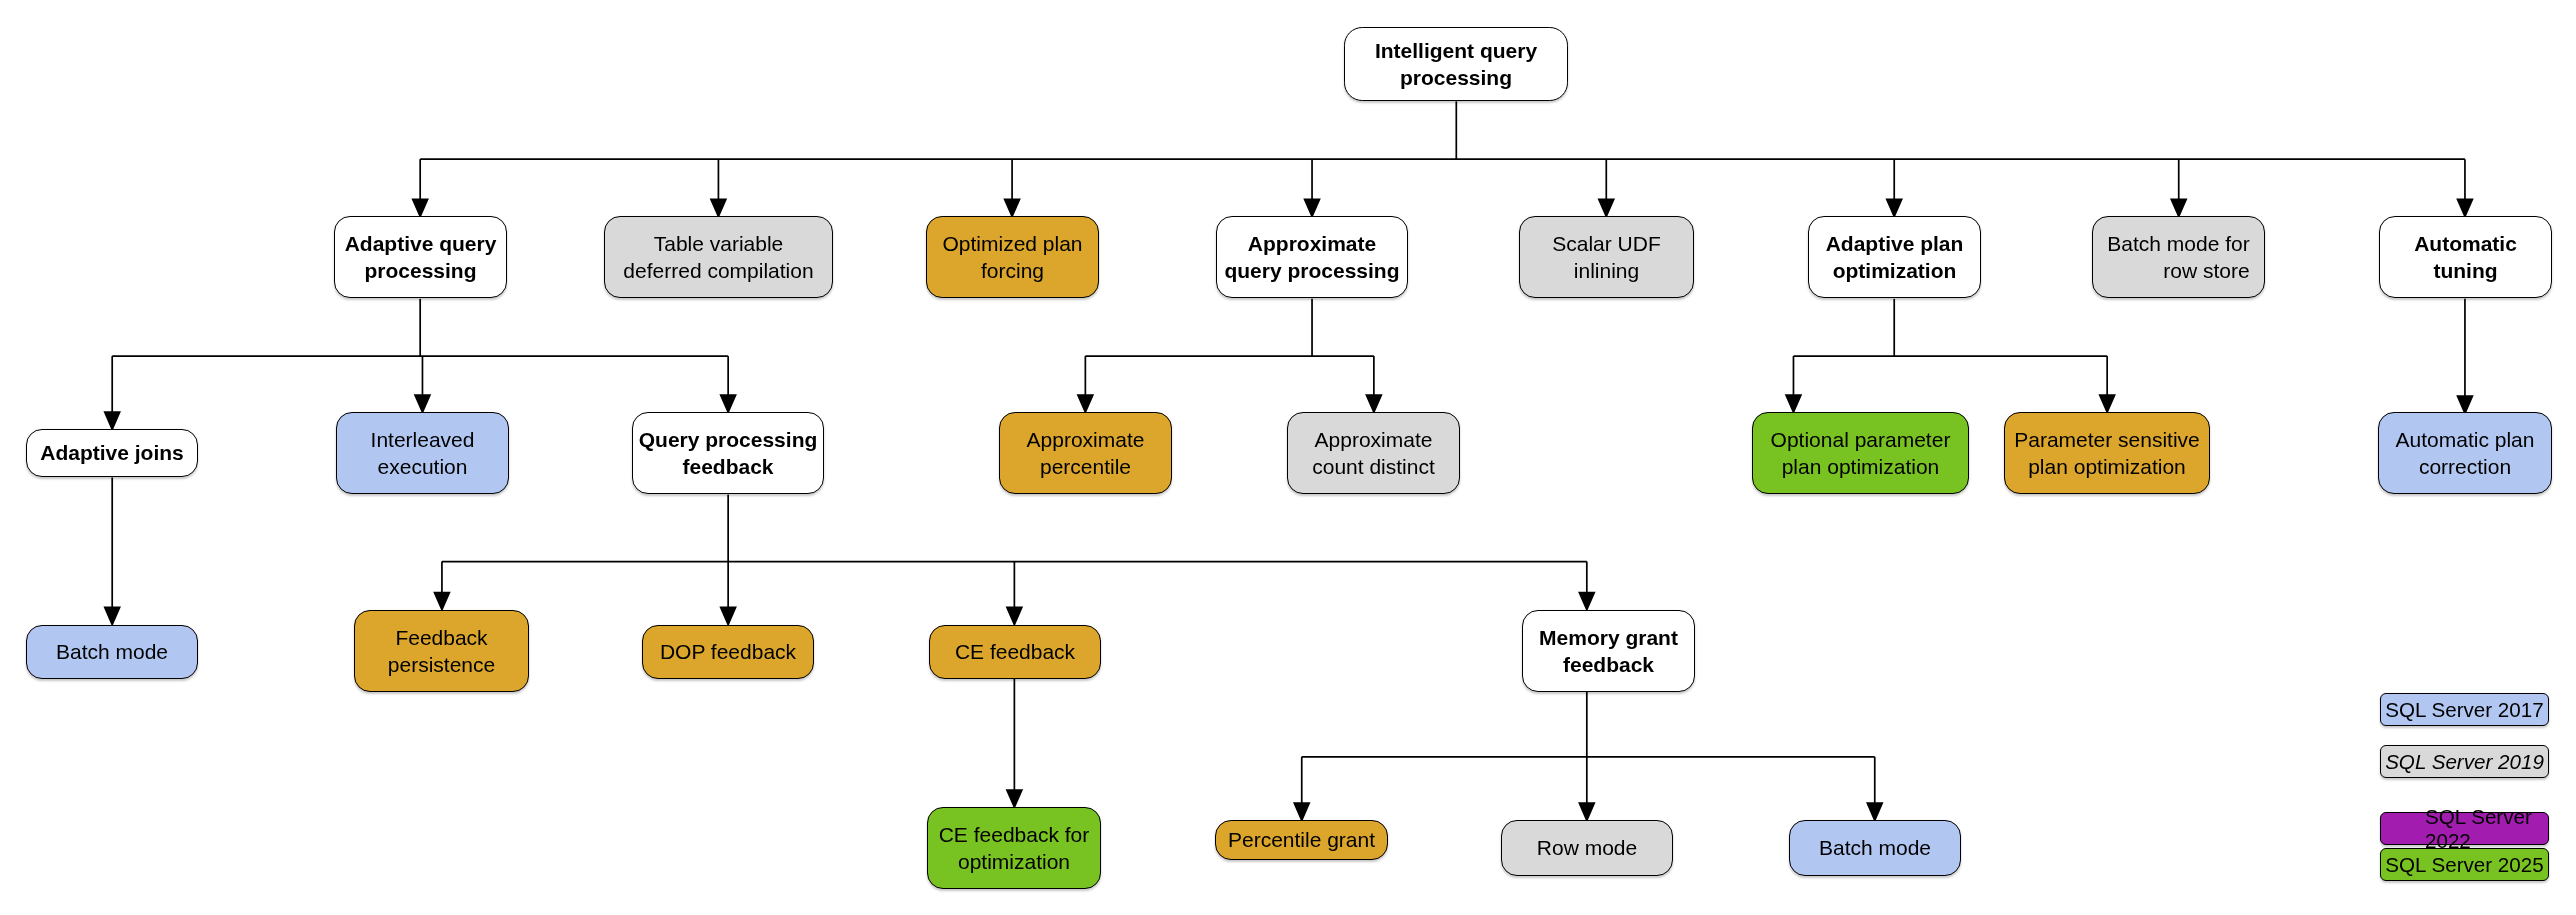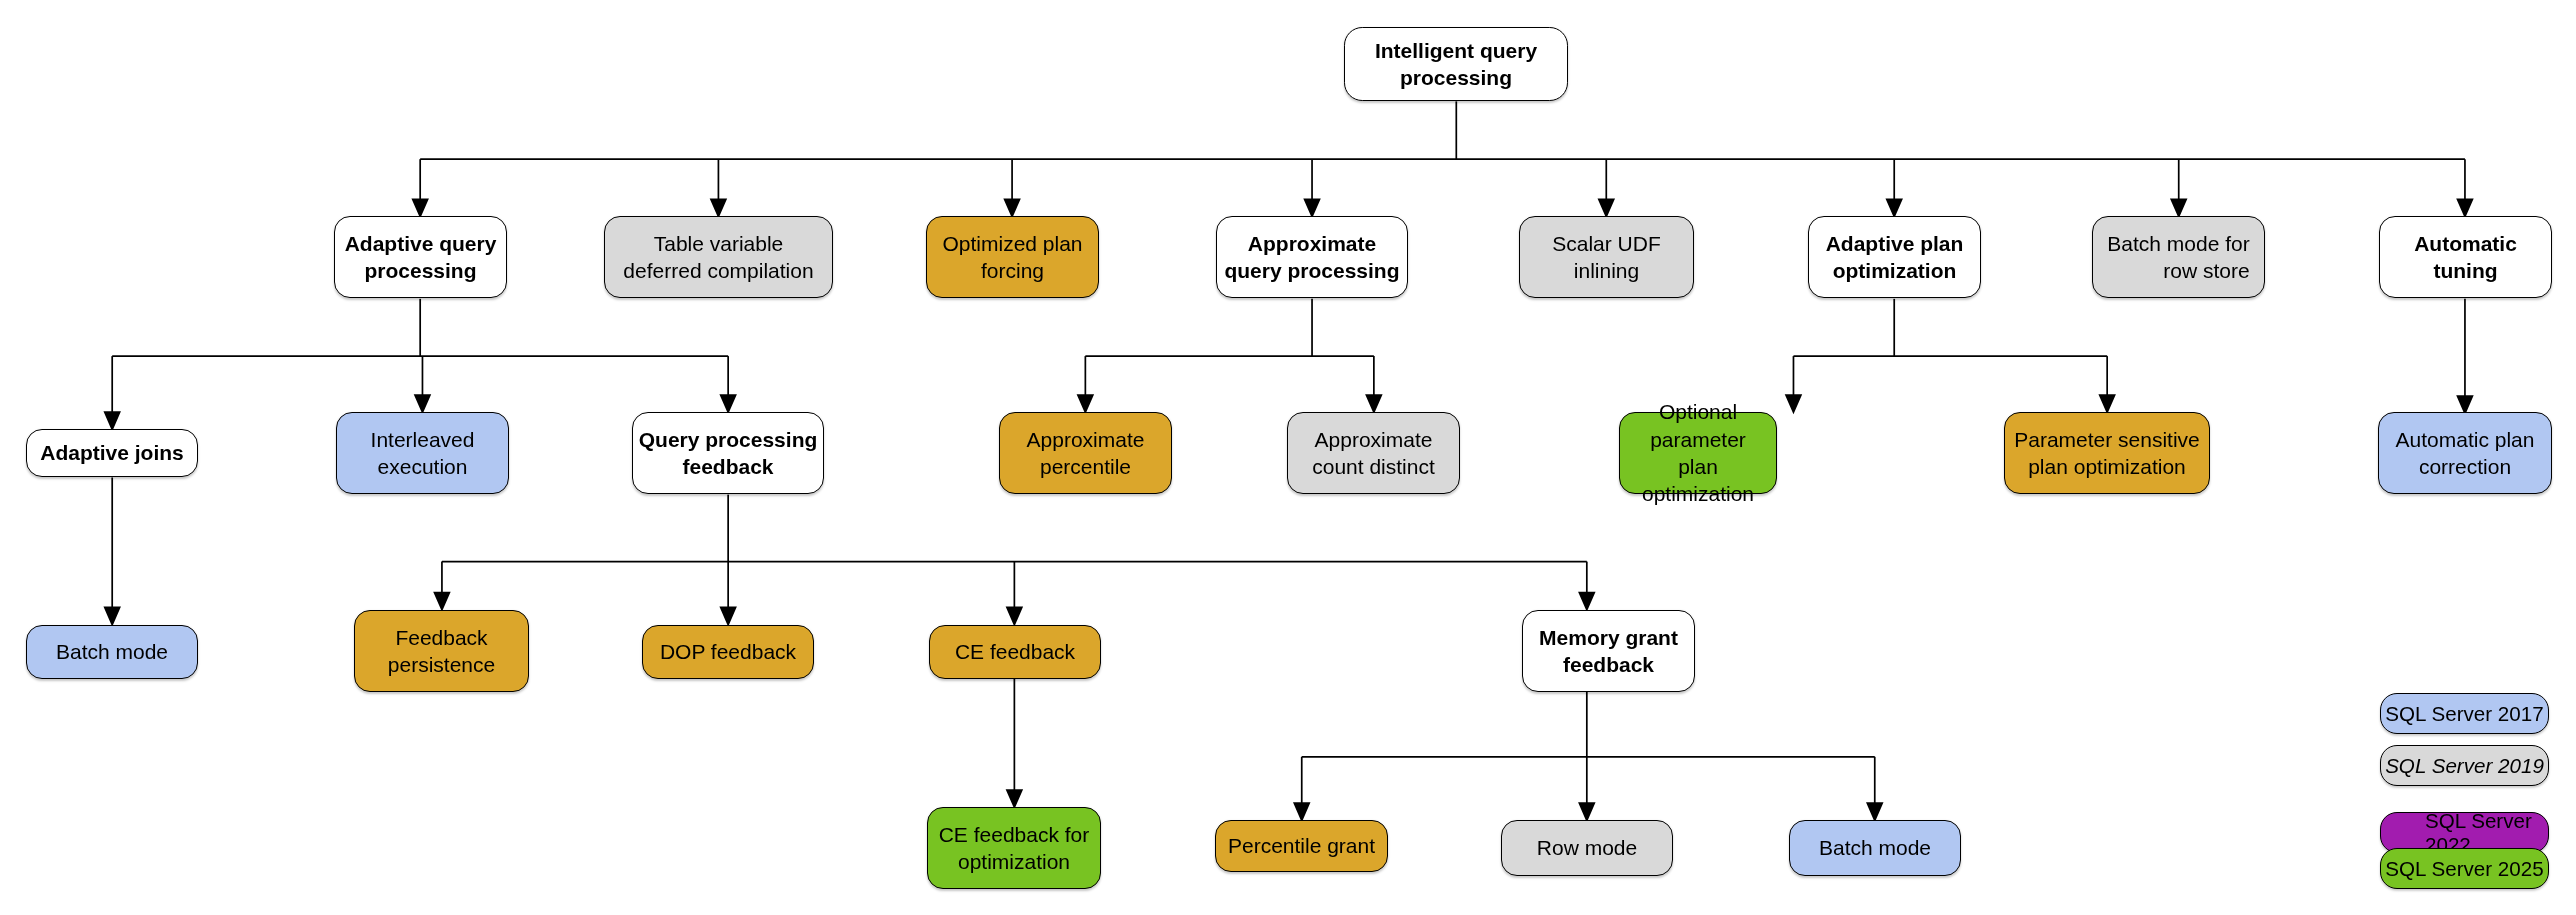--- a/index.html
+++ b/index.html
@@ -8,23 +8,23 @@
   svg.connectors{position:absolute;left:0;top:0;}
   .node{
     position:absolute;box-sizing:border-box;
     display:flex;align-items:center;justify-content:center;text-align:center;
     border:1.7px solid #000;border-radius:16px;
     font-size:21px;line-height:1.3;white-space:pre-line;
     background:#fff;box-shadow:0 1.7px 2.3px rgba(0,0,0,.22);
   }
   .node.bold{font-weight:bold;}
   .legend-item{
-    position:absolute;box-sizing:border-box;left:2380px;width:169px;height:41px;
+    position:absolute;box-sizing:border-box;left:2380px;width:169px;height:33px;
     display:flex;align-items:center;justify-content:center;
-    border:1.7px solid #000;border-radius:17px;font-size:20.6px;
+    border:1.7px solid #000;border-radius:6px;font-size:20.6px;
     box-shadow:0 1.7px 2.3px rgba(0,0,0,.22);
   }
 </style>
 </head>
 <body>
 
 <div class="canvas">
 
   <svg class="connectors" width="2576" height="916" viewBox="0 0 4500 1600" stroke="#000" stroke-width="3" fill="#000">
 
@@ -123,38 +123,38 @@
 
   <div class="node bold" style="left: 26px; top: 429px; width: 172px; height: 48px; background-color: rgb(255, 255, 255);">Adaptive joins</div>
   <div class="node" style="left: 336px; top: 412px; width: 173px; height: 82px; background-color: rgb(177, 199, 242);">Interleaved
 execution</div>
   <div class="node bold" style="left: 632px; top: 412px; width: 192px; height: 82px; background-color: rgb(255, 255, 255);">Query processing
 feedback</div>
   <div class="node" style="left: 999px; top: 412px; width: 173px; height: 82px; background-color: rgb(219, 166, 43);">Approximate
 percentile</div>
   <div class="node" style="left: 1287px; top: 412px; width: 173px; height: 82px; background-color: rgb(217, 217, 217);">Approximate
 count distinct</div>
-  <div class="node" style="left: 1619px; top: 412px; width: 158px; height: 82px; background-color: rgb(120, 195, 34);">Optional parameter
+  <div class="node" style="left: 1752px; top: 412px; width: 217px; height: 82px; background-color: rgb(120, 195, 34);">Optional parameter
 plan optimization</div>
   <div class="node" style="left: 2004px; top: 412px; width: 206px; height: 82px; background-color: rgb(219, 166, 43);">Parameter sensitive
 plan optimization</div>
   <div class="node" style="left: 2378px; top: 412px; width: 174px; height: 82px; background-color: rgb(177, 199, 242);">Automatic plan
 correction</div>
 
   <div class="node" style="left: 26px; top: 625px; width: 172px; height: 54px; background-color: rgb(177, 199, 242);">Batch mode</div>
   <div class="node" style="left: 354px; top: 610px; width: 175px; height: 82px; background-color: rgb(219, 166, 43);">Feedback
 persistence</div>
   <div class="node" style="left: 642px; top: 625px; width: 172px; height: 54px; background-color: rgb(219, 166, 43);">DOP feedback</div>
   <div class="node" style="left: 929px; top: 625px; width: 172px; height: 54px; background-color: rgb(219, 166, 43);">CE feedback</div>
   <div class="node bold" style="left: 1500px; top: 610px; width: 173px; height: 82px; background-color: rgb(255, 255, 255); margin-left: 22px;">Memory grant
 feedback</div>
 
   <div class="node" style="left: 927px; top: 807px; width: 174px; height: 82px; background-color: rgb(120, 195, 34);">CE feedback for
 optimization</div>
-  <div class="node" style="left: 1215px; top: 820px; width: 173px; height: 52px; background-color: rgb(219, 166, 43);">Percentile grant</div>
+  <div class="node" style="left: 1215px; top: 820px; width: 173px; height: 40px; background-color: rgb(219, 166, 43);">Percentile grant</div>
   <div class="node" style="left: 1501px; top: 820px; width: 172px; height: 56px; background-color: rgb(217, 217, 217);">Row mode</div>
   <div class="node" style="left: 1789px; top: 820px; width: 172px; height: 56px; background-color: rgb(177, 199, 242);">Batch mode</div>
 
   <div class="legend-item" style="top: 693px; background-color: rgb(177, 199, 242);">SQL Server 2017</div>
   <div class="legend-item" style="top: 745px; background-color: rgb(217, 217, 217); font-style: italic;">SQL Server 2019</div>
   <div class="legend-item" style="top: 812px; background-color: #a21caf; padding-left: 44px;">SQL Server 2022</div>
   <div class="legend-item" style="top: 848px; background-color: rgb(120, 195, 34);">SQL Server 2025</div>
 
 </div>
 

